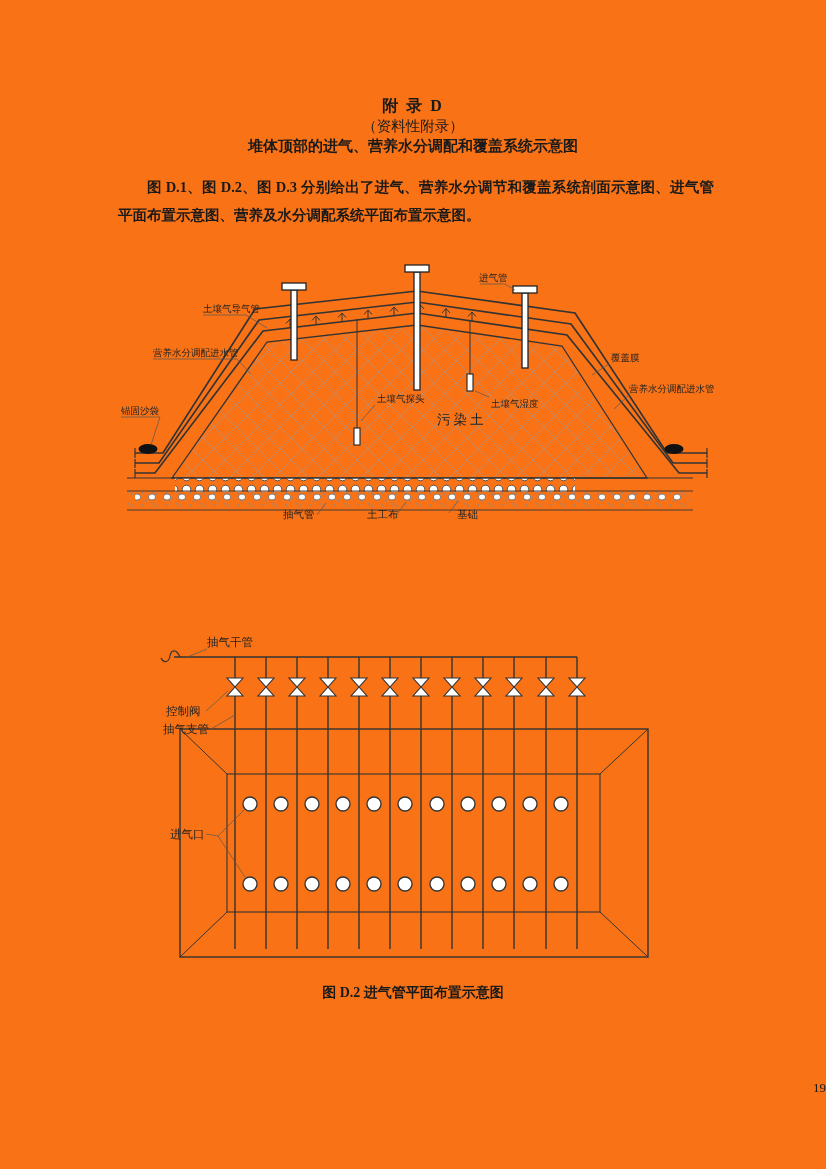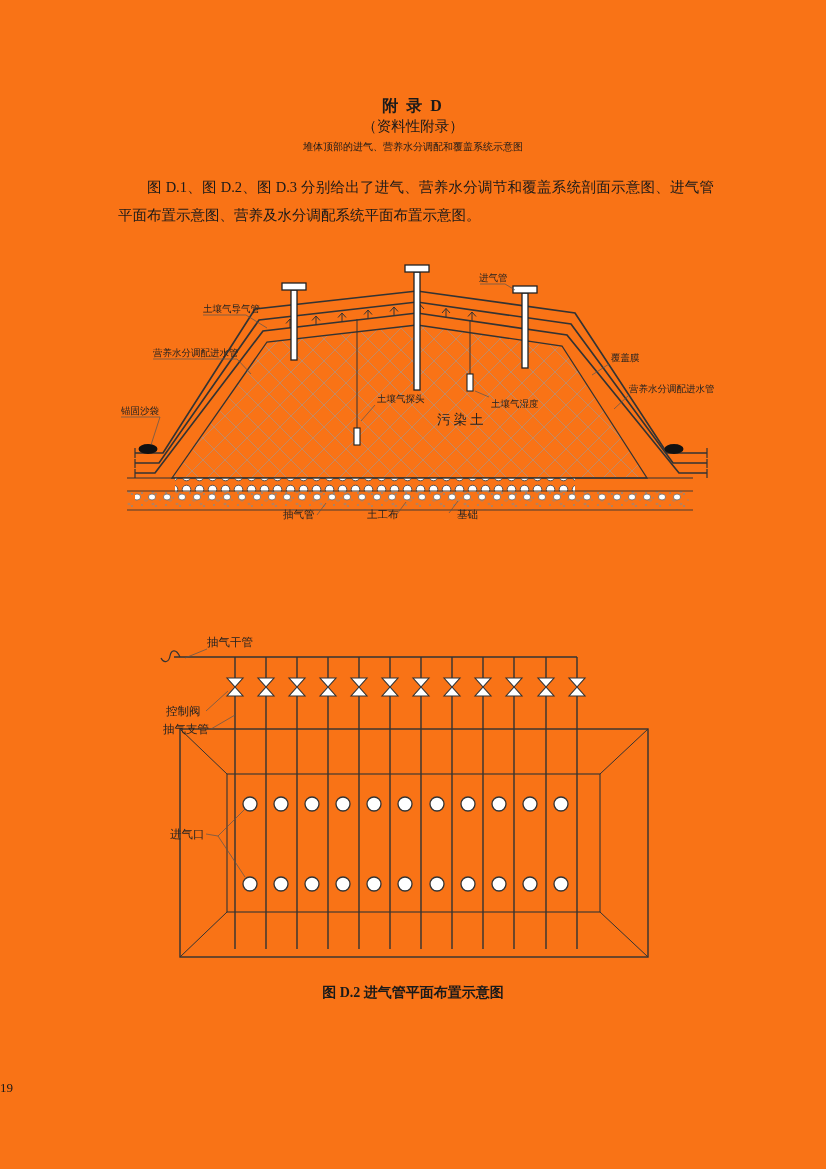--- a/index.html
+++ b/index.html
@@ -5,29 +5,29 @@
   html,body{margin:0;padding:0;background:#e8e8e8;}
   .page{
     position:relative;width:826px;height:1169px;margin:0 auto;
     background:#f97316;overflow:hidden;
     font-family:"Liberation Serif","DejaVu Serif",serif;
     color:#1a1a1a;
   }
   .title-block{position:absolute;top:96px;left:0;width:826px;text-align:center;}
   .t1{font-size:16px;font-weight:bold;letter-spacing:2px;line-height:20px;}
   .t2{font-size:14.5px;font-weight:normal;line-height:20px;}
-  .t3{font-size:10px;font-weight:normal;line-height:21px;}
+  .t3{font-size:15px;font-weight:bold;line-height:21px;}
   .para{
     position:absolute;top:174px;left:118px;width:596px;
-    font-size:14.5px;line-height:27.5px;text-align:justify;text-indent:2em;
+    font-size:14.5px;line-height:27.5px;text-align:justify;text-indent:2em;font-weight:bold;
   }
   .fig{position:absolute;}
   .caption{position:absolute;left:0;width:826px;text-align:center;
     font-size:14px;font-weight:bold;}
-  .pageno{position:absolute;top:1080px;left:0;width:826px;text-align:left;
+  .pageno{position:absolute;top:1080px;left:0;width:826px;text-align:right;
     font-size:13px;}
   svg text{fill:#222;font-family:"Liberation Serif","DejaVu Serif",serif;}
   .lbl{font-size:9.5px;}
   .lbl2{font-size:10.5px;}
   .lblBig{font-size:13.5px;letter-spacing:3px;}
   .lblF2{font-size:11.5px;}
   .ln{stroke:#333;fill:none;}
   .leader{stroke:#555;stroke-width:0.7;fill:none;}
 </style>
 </head>

